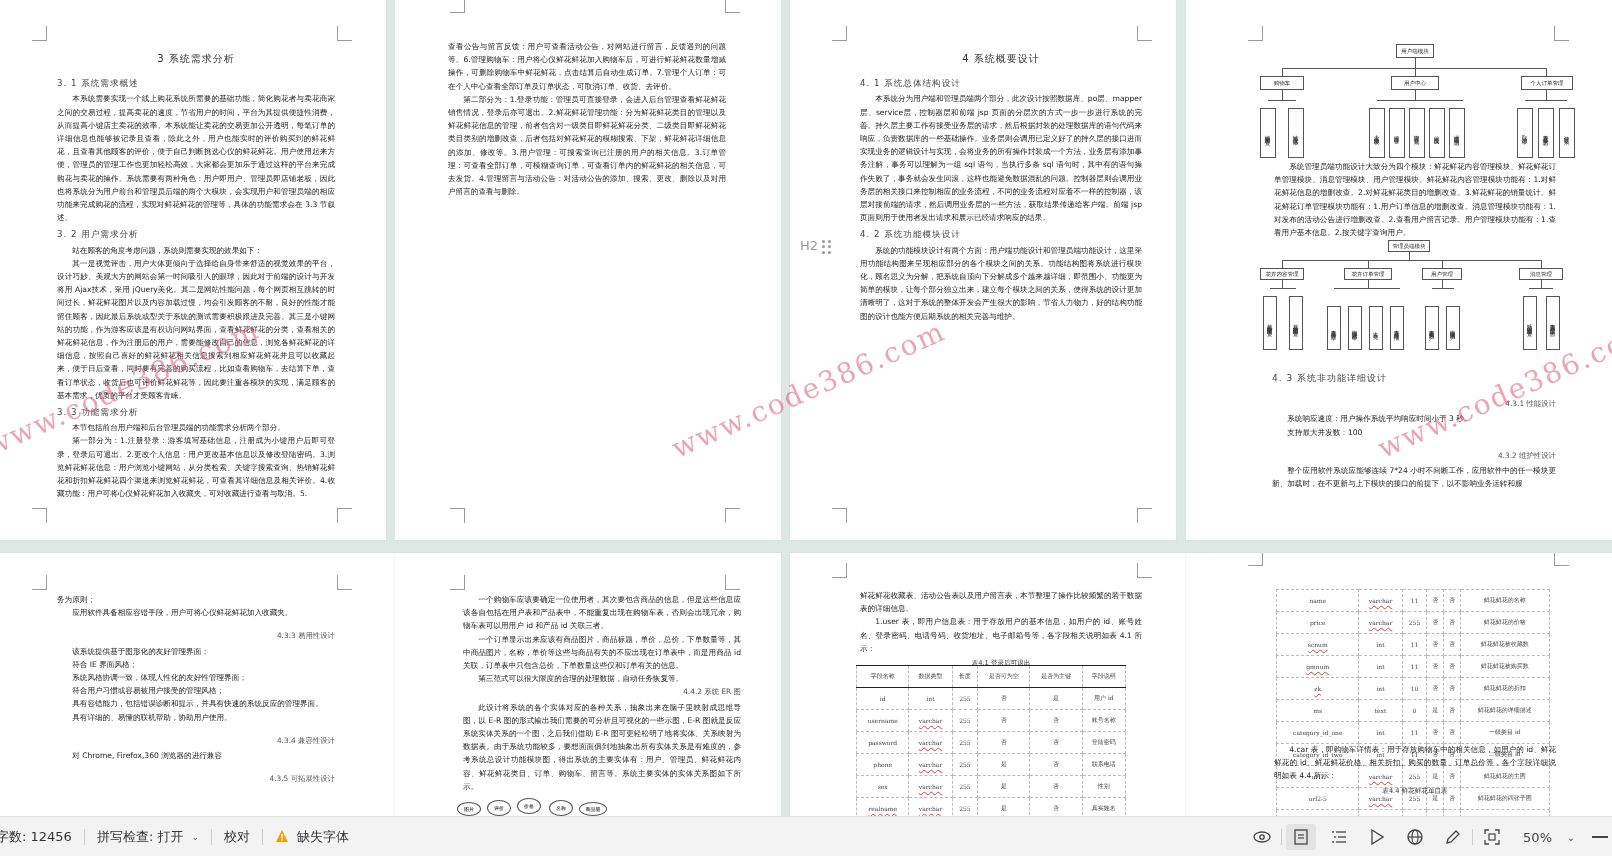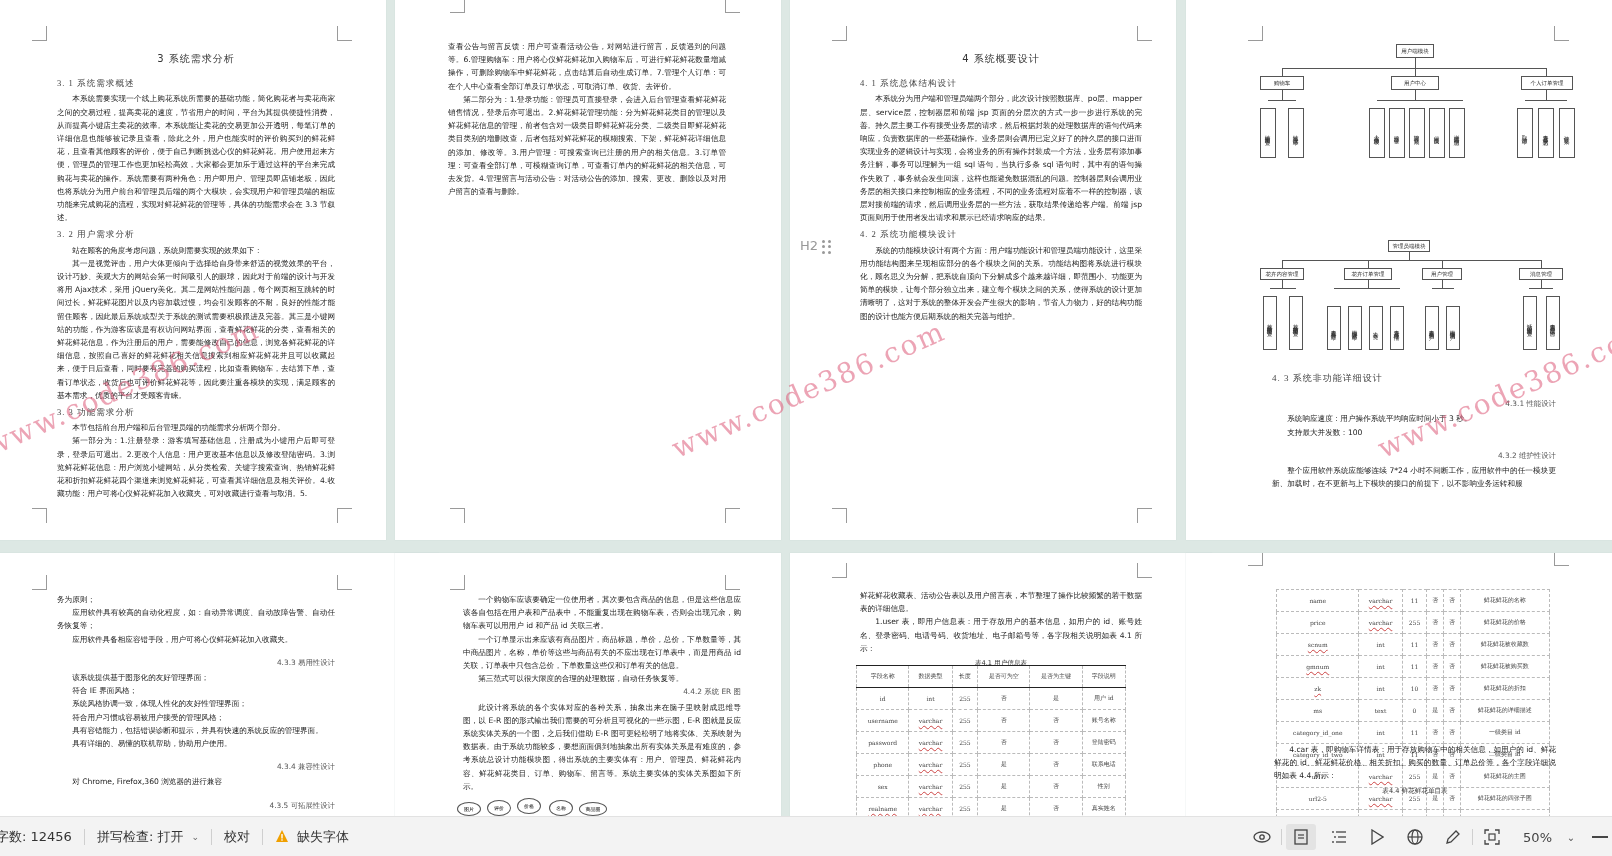--- a/index.html
+++ b/index.html
@@ -6,21 +6,21 @@
   body{width:1612px;height:856px;overflow:hidden;background:#dde8e4;font-family:"DejaVu Sans",sans-serif;position:relative;}
   .canvas{position:absolute;left:0;top:0;width:1612px;height:832px;background:#dde8e4;overflow:hidden;}
   .page{position:absolute;background:#fff;overflow:hidden;box-shadow:0 0 1px #c9d6d2;}
   .corner{position:absolute;width:14px;height:14px;border-color:#9a9a9a;border-style:solid;border-width:0;}
   .c-tl{border-right-width:1px;border-bottom-width:1px;}
   .c-tr{border-left-width:1px;border-bottom-width:1px;}
   .c-bl{border-right-width:1px;border-top-width:1px;}
   .c-br{border-left-width:1px;border-top-width:1px;}
   .content{position:absolute;font-size:7.6px;line-height:13.2px;color:#222;}
   .h1{text-align:center;font-size:10px;color:#333;margin:8px 0 12px 0;letter-spacing:1px;}
-  .h2{font-size:8.6px;color:#444;margin:4px 0 2px 0;letter-spacing:1px;font-family:Liberation Serif, serif;}
+  .h2{font-size:8.6px;color:#444;margin:4px 0 2px 0;letter-spacing:1px;}
   .h3{font-size:7.4px;color:#555;margin:8px 0 2px 0;text-align:right;}
   .p{text-indent:2em;text-align:justify;margin:0;}
   .p0{margin:0;text-align:justify;}
   .watermark{position:absolute;font-family:"DejaVu Serif",serif;font-size:28px;color:rgba(220,90,120,0.55);transform:rotate(-24deg);transform-origin:left bottom;white-space:nowrap;letter-spacing:2px;pointer-events:none;}
   
   .orgbox{position:absolute;border:1px solid #555;background:#fff;font-size:5.5px;color:#333;display:flex;align-items:center;justify-content:center;text-align:center;box-sizing:border-box;}
   .vbox{position:absolute;border:1px solid #555;background:#fff;font-size:5.6px;color:#333;box-sizing:border-box;writing-mode:vertical-rl;text-orientation:upright;display:flex;align-items:center;justify-content:center;letter-spacing:1px;}
   .ln{position:absolute;background:#555;}
   
   table.dt{border-collapse:collapse;font-family:"DejaVu Serif",serif;font-size:6px;color:#444;}
@@ -127,20 +127,23 @@
       <div class="vbox" style="left:183px;top:108px;width:16px;height:50px;">个人信息修改</div>
       <div class="vbox" style="left:203px;top:108px;width:16px;height:50px;">注册登录</div>
       <div class="vbox" style="left:223px;top:108px;width:16px;height:50px;">管理收藏</div>
       <div class="vbox" style="left:243px;top:108px;width:16px;height:50px;">留言反馈</div>
       <div class="vbox" style="left:263px;top:108px;width:16px;height:50px;">浏览店铺信息</div>
       <div class="vbox" style="left:331px;top:108px;width:16px;height:50px;">取消订单</div>
       <div class="vbox" style="left:352px;top:108px;width:16px;height:50px;">查看订单状态</div>
       <div class="vbox" style="left:373px;top:108px;width:16px;height:50px;">评价花束</div>
     </div>
 
+    <div class="content" style="left:88px;top:160px;width:282px;">
+      <p class="p">系统管理员端功能设计大致分为四个模块：鲜花鲜花内容管理模块、鲜花鲜花订单管理模块、消息管理模块、用户管理模块。鲜花鲜花内容管理模块功能有：1.对鲜花鲜花信息的增删改查。2.对鲜花鲜花类目的增删改查。3.鲜花鲜花的销量统计。鲜花鲜花订单管理模块功能有：1.用户订单信息的增删改查。消息管理模块功能有：1.对发布的活动公告进行增删改查。2.查看用户留言记录。用户管理模块功能有：1.查看用户基本信息。2.按关键字查询用户。</p>
+    </div>
 
     <div>
       <div class="orgbox" style="left:202px;top:240px;width:42px;height:12px;">管理员端模块</div>
       <div class="ln" style="left:223px;top:252px;width:1px;height:8px;"></div>
       <div class="ln" style="left:96px;top:260px;width:260px;height:1px;"></div>
       <div class="ln" style="left:96px;top:260px;width:1px;height:8px;"></div>
       <div class="ln" style="left:182px;top:260px;width:1px;height:8px;"></div>
       <div class="ln" style="left:256px;top:260px;width:1px;height:8px;"></div>
       <div class="ln" style="left:355px;top:260px;width:1px;height:8px;"></div>
       <div class="orgbox" style="left:74px;top:268px;width:44px;height:12px;">花卉内容管理</div>
@@ -175,21 +178,20 @@
       <div class="h3" style="margin-top:10px;">4.3.2 维护性设计</div>
       <p class="p">整个应用软件系统应能够连续 7*24 小时不间断工作，应用软件中的任一模块更新、加载时，在不更新与上下模块的接口的前提下，以不影响业务运转和服</p>
     </div>
   </div>
 
   <div class="page" style="left:0;top:553px;width:412px;height:300px;padding-left:27px;">
     <div class="corner c-tl" style="left:32px;top:22px;"></div>
     <div class="corner c-tr" style="left:337px;top:22px;"></div>
     <div class="content" style="left:57px;top:40px;width:278px;">
       <p class="p0">务为原则；</p>
-      <p class="p">应用软件具有较高的自动化程度，如：自动异常调度、自动故障告警、自动任务恢复等；</p>
       <p class="p">应用软件具备相应容错手段，用户可将心仪鲜花鲜花加入收藏夹。</p>
       <div class="h3" style="margin-top:10px;">4.3.3 易用性设计</div>
       <p class="p">该系统提供基于图形化的友好管理界面；</p>
       <p class="p">符合 IE 界面风格；</p>
       <p class="p">系统风格协调一致，体现人性化的友好性管理界面；</p>
       <p class="p">符合用户习惯或容易被用户接受的管理风格；</p>
       <p class="p">具有容错能力，包括错误诊断和提示，并具有快速的系统反应的管理界面。</p>
       <p class="p">具有详细的、易懂的联机帮助，协助用户使用。</p>
       <div class="h3" style="margin-top:10px;">4.3.4 兼容性设计</div>
       <p class="p">对 Chrome, Firefox,360 浏览器的进行兼容</p>
@@ -215,21 +217,21 @@
       <div class="ell" style="left:184px;top:249px;width:26px;height:12px;">商品图</div>
     </div>
   </div>
 
   <div class="page" style="left:790px;top:553px;width:422px;height:300px;">
     <div class="corner c-tl" style="left:42px;top:10px;"></div>
     <div class="corner c-tr" style="left:347px;top:10px;"></div>
     <div class="content" style="left:70px;top:36px;width:282px;">
       <p class="p0">鲜花鲜花收藏表、活动公告表以及用户留言表，本节整理了操作比较频繁的若干数据表的详细信息。</p>
       <p class="p">1.user 表，即用户信息表：用于存放用户的基本信息，如用户的 id、账号姓名、登录密码、电话号码、收货地址、电子邮箱号等，各字段相关说明如表 4.1 所示：</p>
-      <div class="caption">表4.1 用户信息表</div>
+      <div class="caption">表4.1 登录后可退出</div>
     </div>
     <table class="dt" style="position:absolute;left:66px;top:112px;width:270px;">
       <thead>
         <tr>
           <th>字段名称</th>
           <th>数据类型</th>
           <th>长度</th>
           <th>是否可为空</th>
           <th>是否为主键</th>
           <th>字段说明</th>

